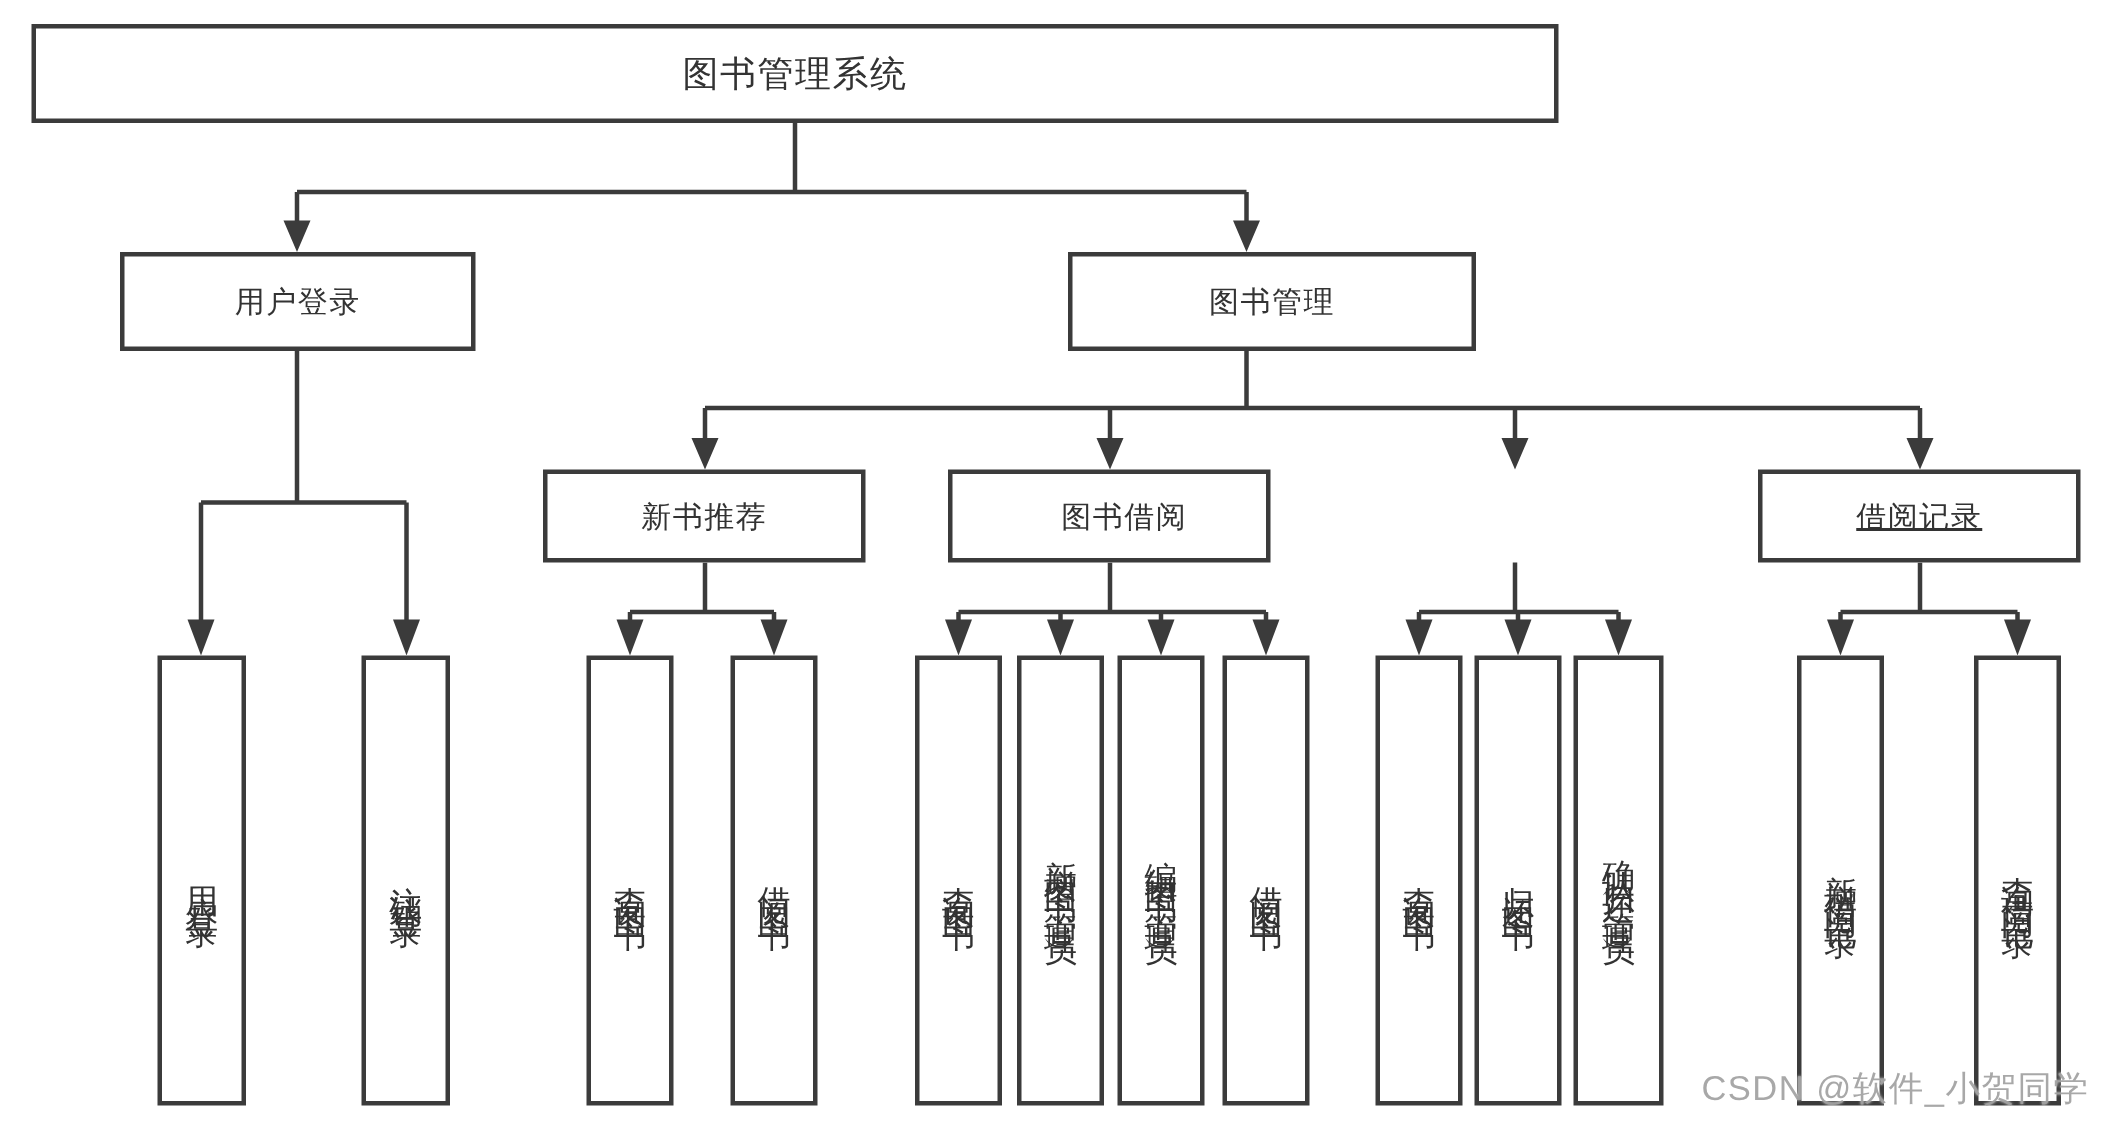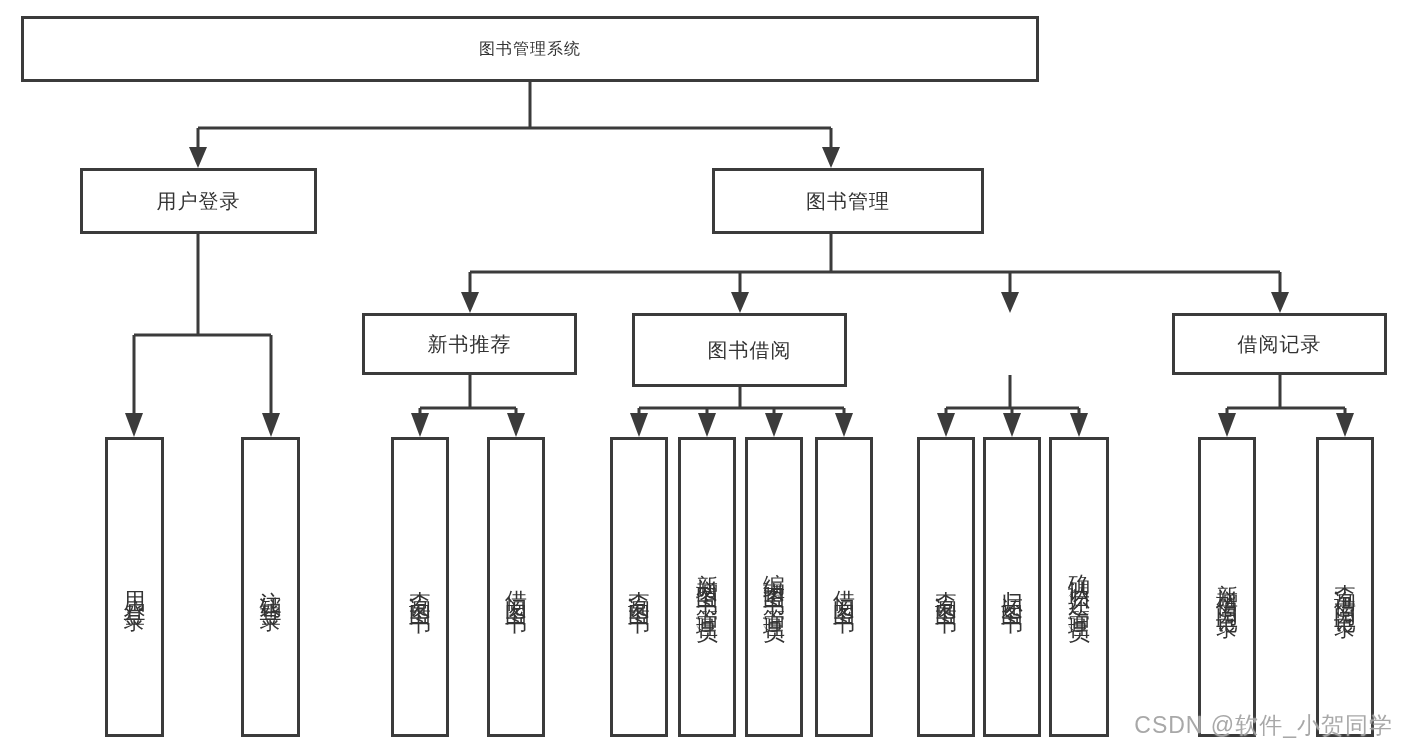--- a/index.html
+++ b/index.html
@@ -26,21 +26,21 @@
     color: #333333;
     display: flex;
     align-items: center;
     justify-content: center;
   }
   .h-box {
     font-size: 20px;
     letter-spacing: 1px;
   }
   .root-box {
-    font-size: 16px;
+    font-size: 24px;
     letter-spacing: 1px;
   }
   .v-box span {
     writing-mode: vertical-rl;
     font-size: 22px;
     letter-spacing: 7px;
     line-height: 1;
     white-space: nowrap;
   }
   .watermark {
@@ -124,24 +124,24 @@
   <div class="box h-box" style="left:80px; top:168px; width:237px; height:66px;">
     <span>用户登录</span>
   </div>
   <div class="box h-box" style="left:712px; top:168px; width:272px; height:66px;">
     <span>图书管理</span>
   </div>
 
   <div class="box h-box" style="left:362px; top:313px; width:215px; height:62px;">
     <span>新书推荐</span>
   </div>
-  <div class="box h-box" style="left:632px; top:313px; width:215px; height:74px;padding-left:20px;">
+  <div class="box h-box" style="left:632px; top:313px; width:215px; height:62px;padding-left:20px;">
     <span>图书借阅</span>
   </div>
-  <div class="box h-box" style="left:1172px; top:313px; width:215px; height:62px;">
+  <div class="box h-box" style="left:1172px; top:313px; width:215px; height:62px;text-decoration:underline;">
     <span>借阅记录</span>
   </div>
 
   <div class="box v-box" style="left:105px; top:437px; width:59px; height:300px;">
     <span>用户登录</span>
   </div>
   <div class="box v-box" style="left:241px; top:437px; width:59px; height:300px;">
     <span>注销登录</span>
   </div>
 

